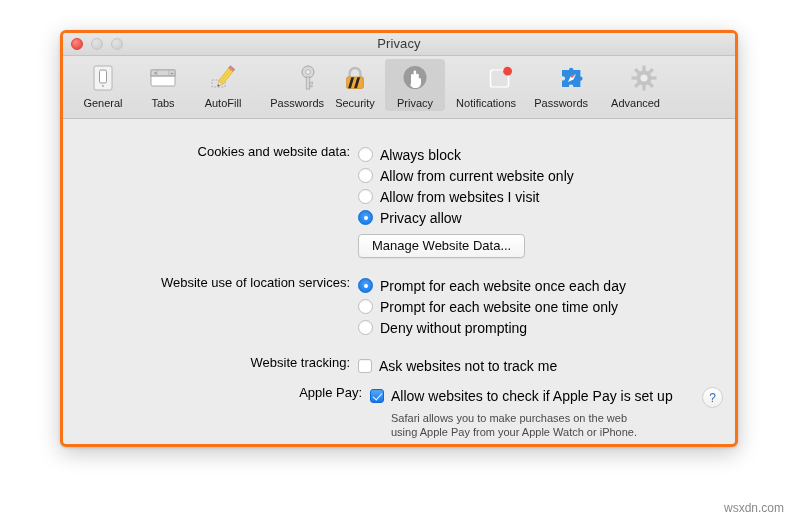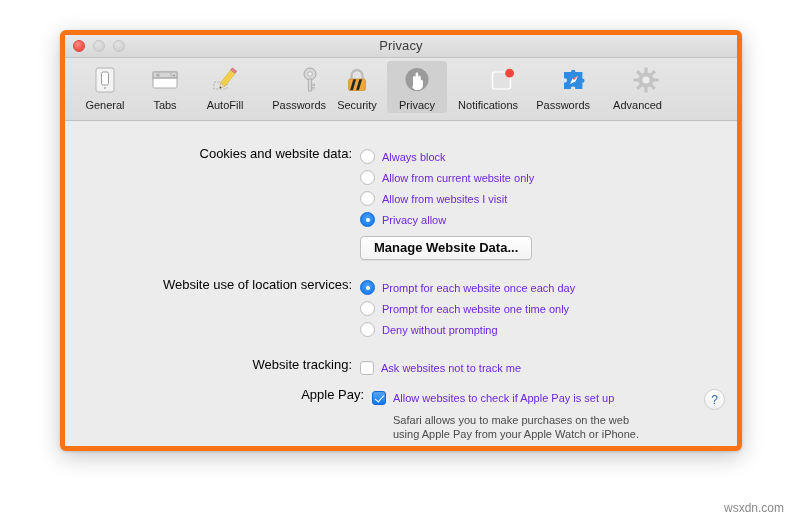--- a/index.html
+++ b/index.html
@@ -17,21 +17,21 @@
 
   
   .window {
     position: absolute;
     left: 60px;
     top: 30px;
     width: 672px;
     height: 411px;
     background: #ececec;
     border-radius: 6px;
-    border: 5px solid #f97316;
+    border: 3px solid #f97316;
     box-shadow: 0 6px 22px rgba(0,0,0,0.22), 0 1px 3px rgba(0,0,0,0.14);
     overflow: hidden;
   }
 
   
   .titlebar {
     position: relative;
     height: 22px;
     background: linear-gradient(to bottom, #e8e8e8 0%, #d8d8d8 100%);
     border-bottom: 1px solid #c3c3c3;
@@ -124,22 +124,22 @@
     box-sizing: border-box;
     line-height: 16px;
   }
   .controls {
     padding-top: 0;
   }
   .opt {
     display: flex;
     align-items: center;
     height: 21px;
-    font-size: 11px;
-    color: #6d28d9;
+    font-size: 14px;
+    color: #000000;
   }
   .opt-label { margin-left: 7px; line-height: 16px; }
 
   .radio {
     width: 15px; height: 15px;
     border-radius: 50%;
     background: #ffffff;
     border: 1px solid #bdbdbd;
     box-sizing: border-box;
     box-shadow: inset 0 1px 1px rgba(0,0,0,0.05);
@@ -187,21 +187,20 @@
     margin-top: 6px;
     display: inline-block;
     padding: 3px 13px 4px 13px;
     font-size: 13px;
     color: #0a0a0a;
     background: linear-gradient(to bottom, #ffffff 0%, #f4f4f4 100%);
     border: 1px solid #bfbfbf;
     border-radius: 4px;
     box-shadow: 0 1px 0 rgba(0,0,0,0.05);
     cursor: default;
-    font-weight: bold;
   }
 
   .note {
     font-size: 11px;
     color: #4a4a4a;
     line-height: 14px;
     margin-top: 5px;
     margin-left: 21px;
   }
 

